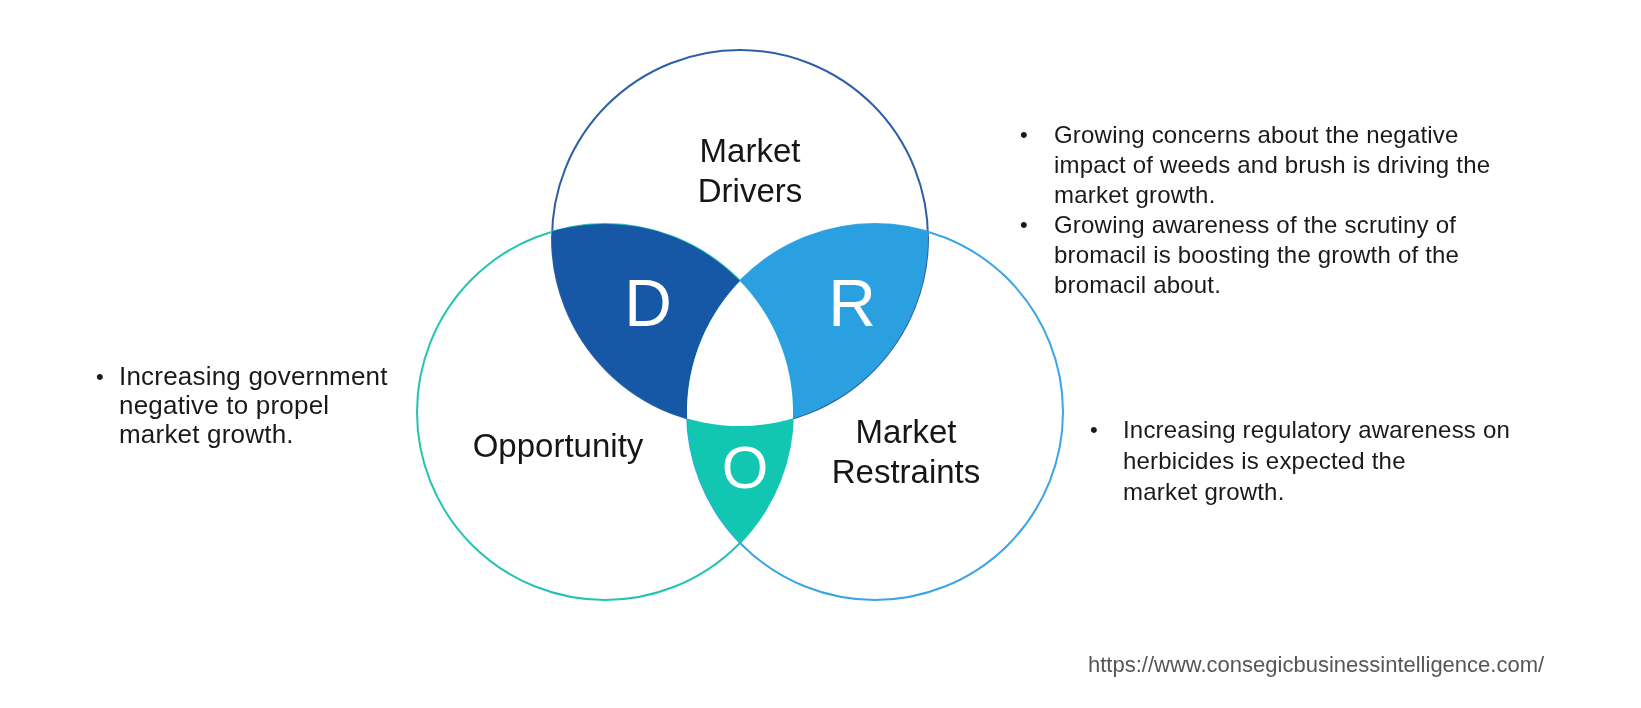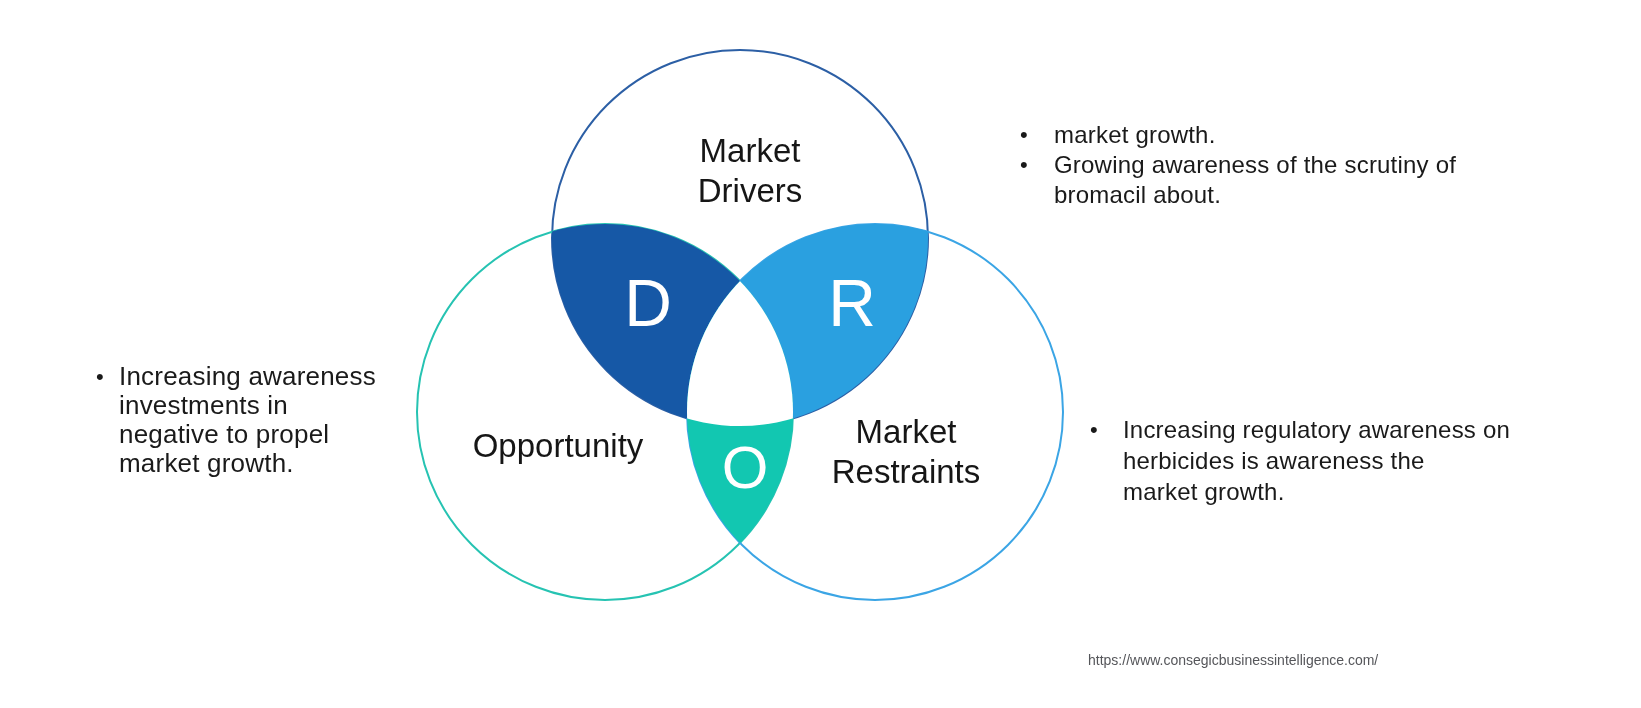--- a/index.html
+++ b/index.html
@@ -37,21 +37,21 @@
   .left-block { font-size: 26px; line-height: 29px; }
   .left-block .bullet { width: 23px; font-size: 22px; }
   .rt-block { font-size: 24px; line-height: 30px; }
   .rt-block .bullet { width: 34px; font-size: 22px; }
   .rb-block { font-size: 24px; line-height: 31px; }
   .rb-block .bullet { width: 33px; font-size: 22px; }
   .footer-url {
     position: absolute;
     left: 1088px;
     top: 652px;
-    font-size: 14px;
+    font-size: 22px;
     font-weight: 400;
     color: #55565a;
     white-space: nowrap;
   }
 </style>
 </head>
 <body>
 
 <div class="stage">
 
@@ -95,50 +95,52 @@
     <text x="750" y="190" class="venn-label" text-anchor="middle" dominant-baseline="central">Drivers</text>
     <text x="558" y="445" class="venn-label" text-anchor="middle" dominant-baseline="central">Opportunity</text>
     <text x="906" y="431" class="venn-label" text-anchor="middle" dominant-baseline="central">Market</text>
     <text x="906" y="471" class="venn-label" text-anchor="middle" dominant-baseline="central">Restraints</text>
   </svg>
 
   <div class="text-block left-block" style="left:90px; top:362px;">
     <div class="bullet-item">
       <span class="bullet">•</span>
       <div class="lines">
-        <div>Increasing awareness</div>
-        <div>investments in</div>
+        <div>Increasing government</div>
         <div>negative to propel</div>
         <div>market growth.</div>
       </div>
     </div>
   </div>
 
   <div class="text-block rt-block" style="left:1014px; top:120px;">
     <div class="bullet-item">
       <span class="bullet">•</span>
       <div class="lines">
+        <div>Growing concerns about the negative</div>
+        <div>impact of weeds and brush is driving the</div>
         <div>market growth.</div>
       </div>
     </div>
     <div class="bullet-item">
       <span class="bullet">•</span>
       <div class="lines">
         <div>Growing awareness of the scrutiny of</div>
+        <div>bromacil is boosting the growth of the</div>
         <div>bromacil about.</div>
       </div>
     </div>
   </div>
 
   <div class="text-block rb-block" style="left:1084px; top:414px;">
     <div class="bullet-item">
       <span class="bullet">•</span>
       <div class="lines">
         <div>Increasing regulatory awareness on</div>
-        <div>herbicides is awareness the</div>
+        <div>herbicides is expected the</div>
         <div>market growth.</div>
       </div>
     </div>
   </div>
 
   <div class="footer-url">https://www.consegicbusinessintelligence.com/</div>
 
 </div>
 
 </body></html>

